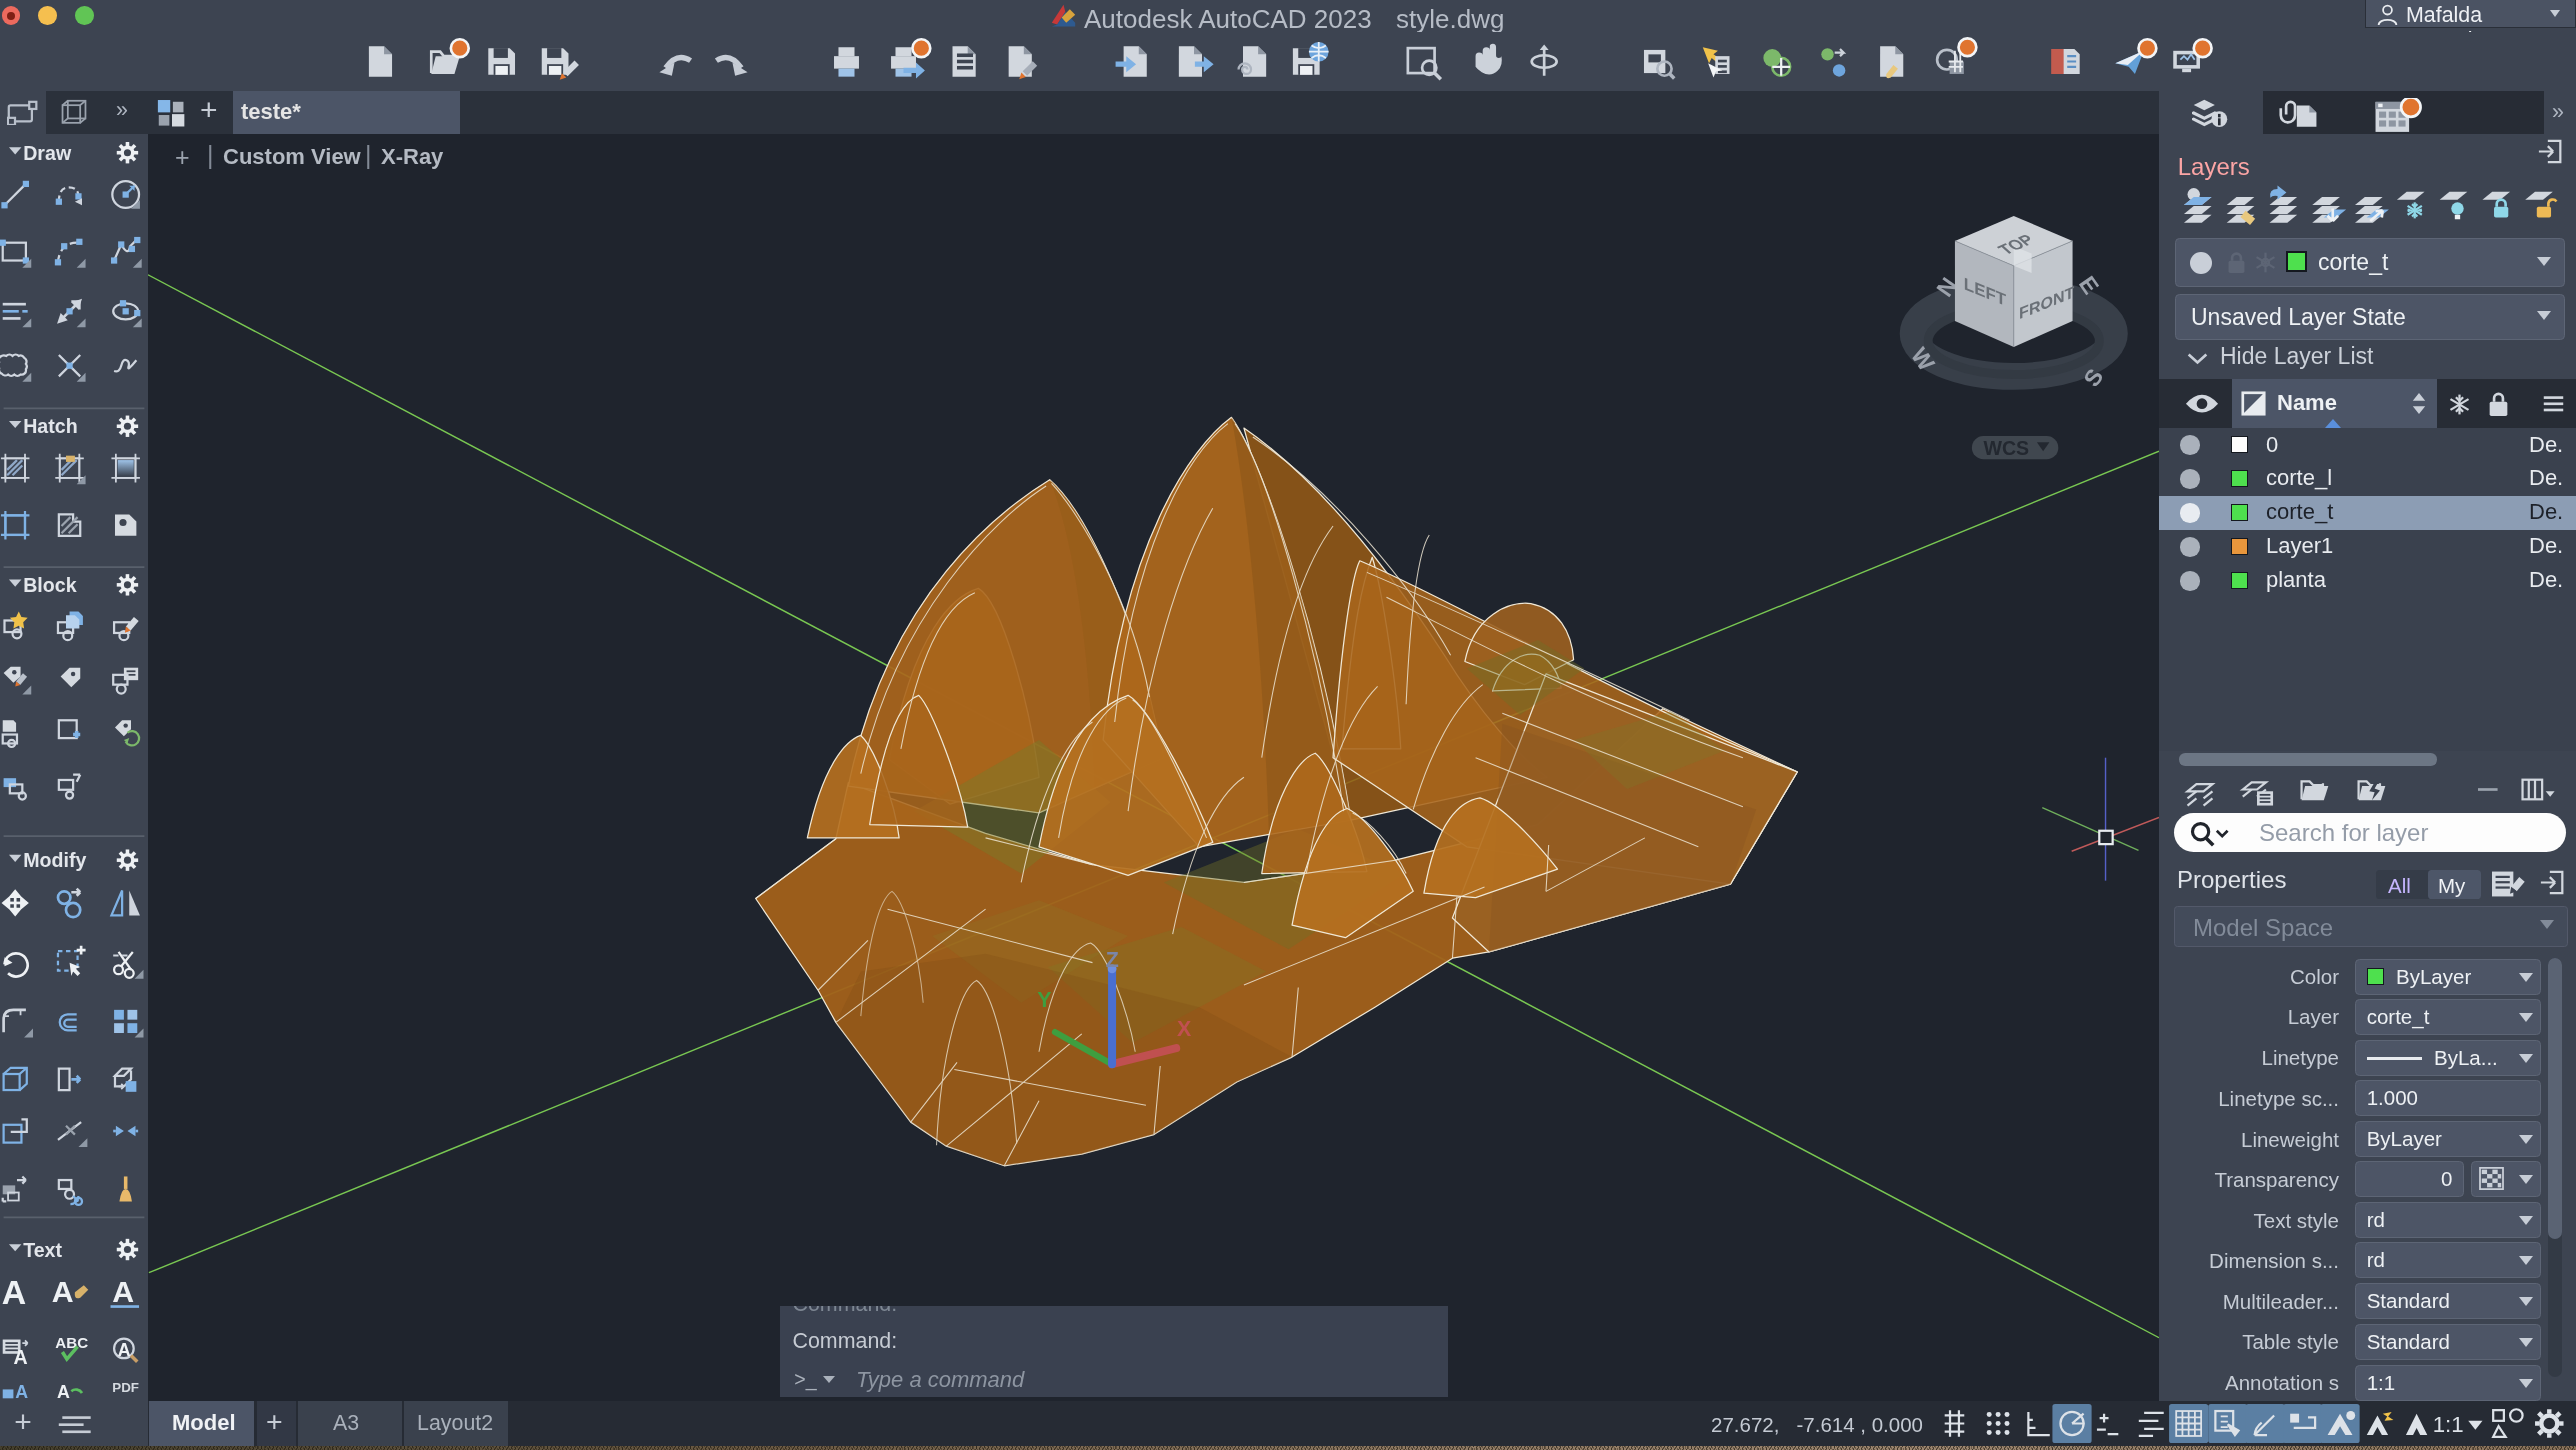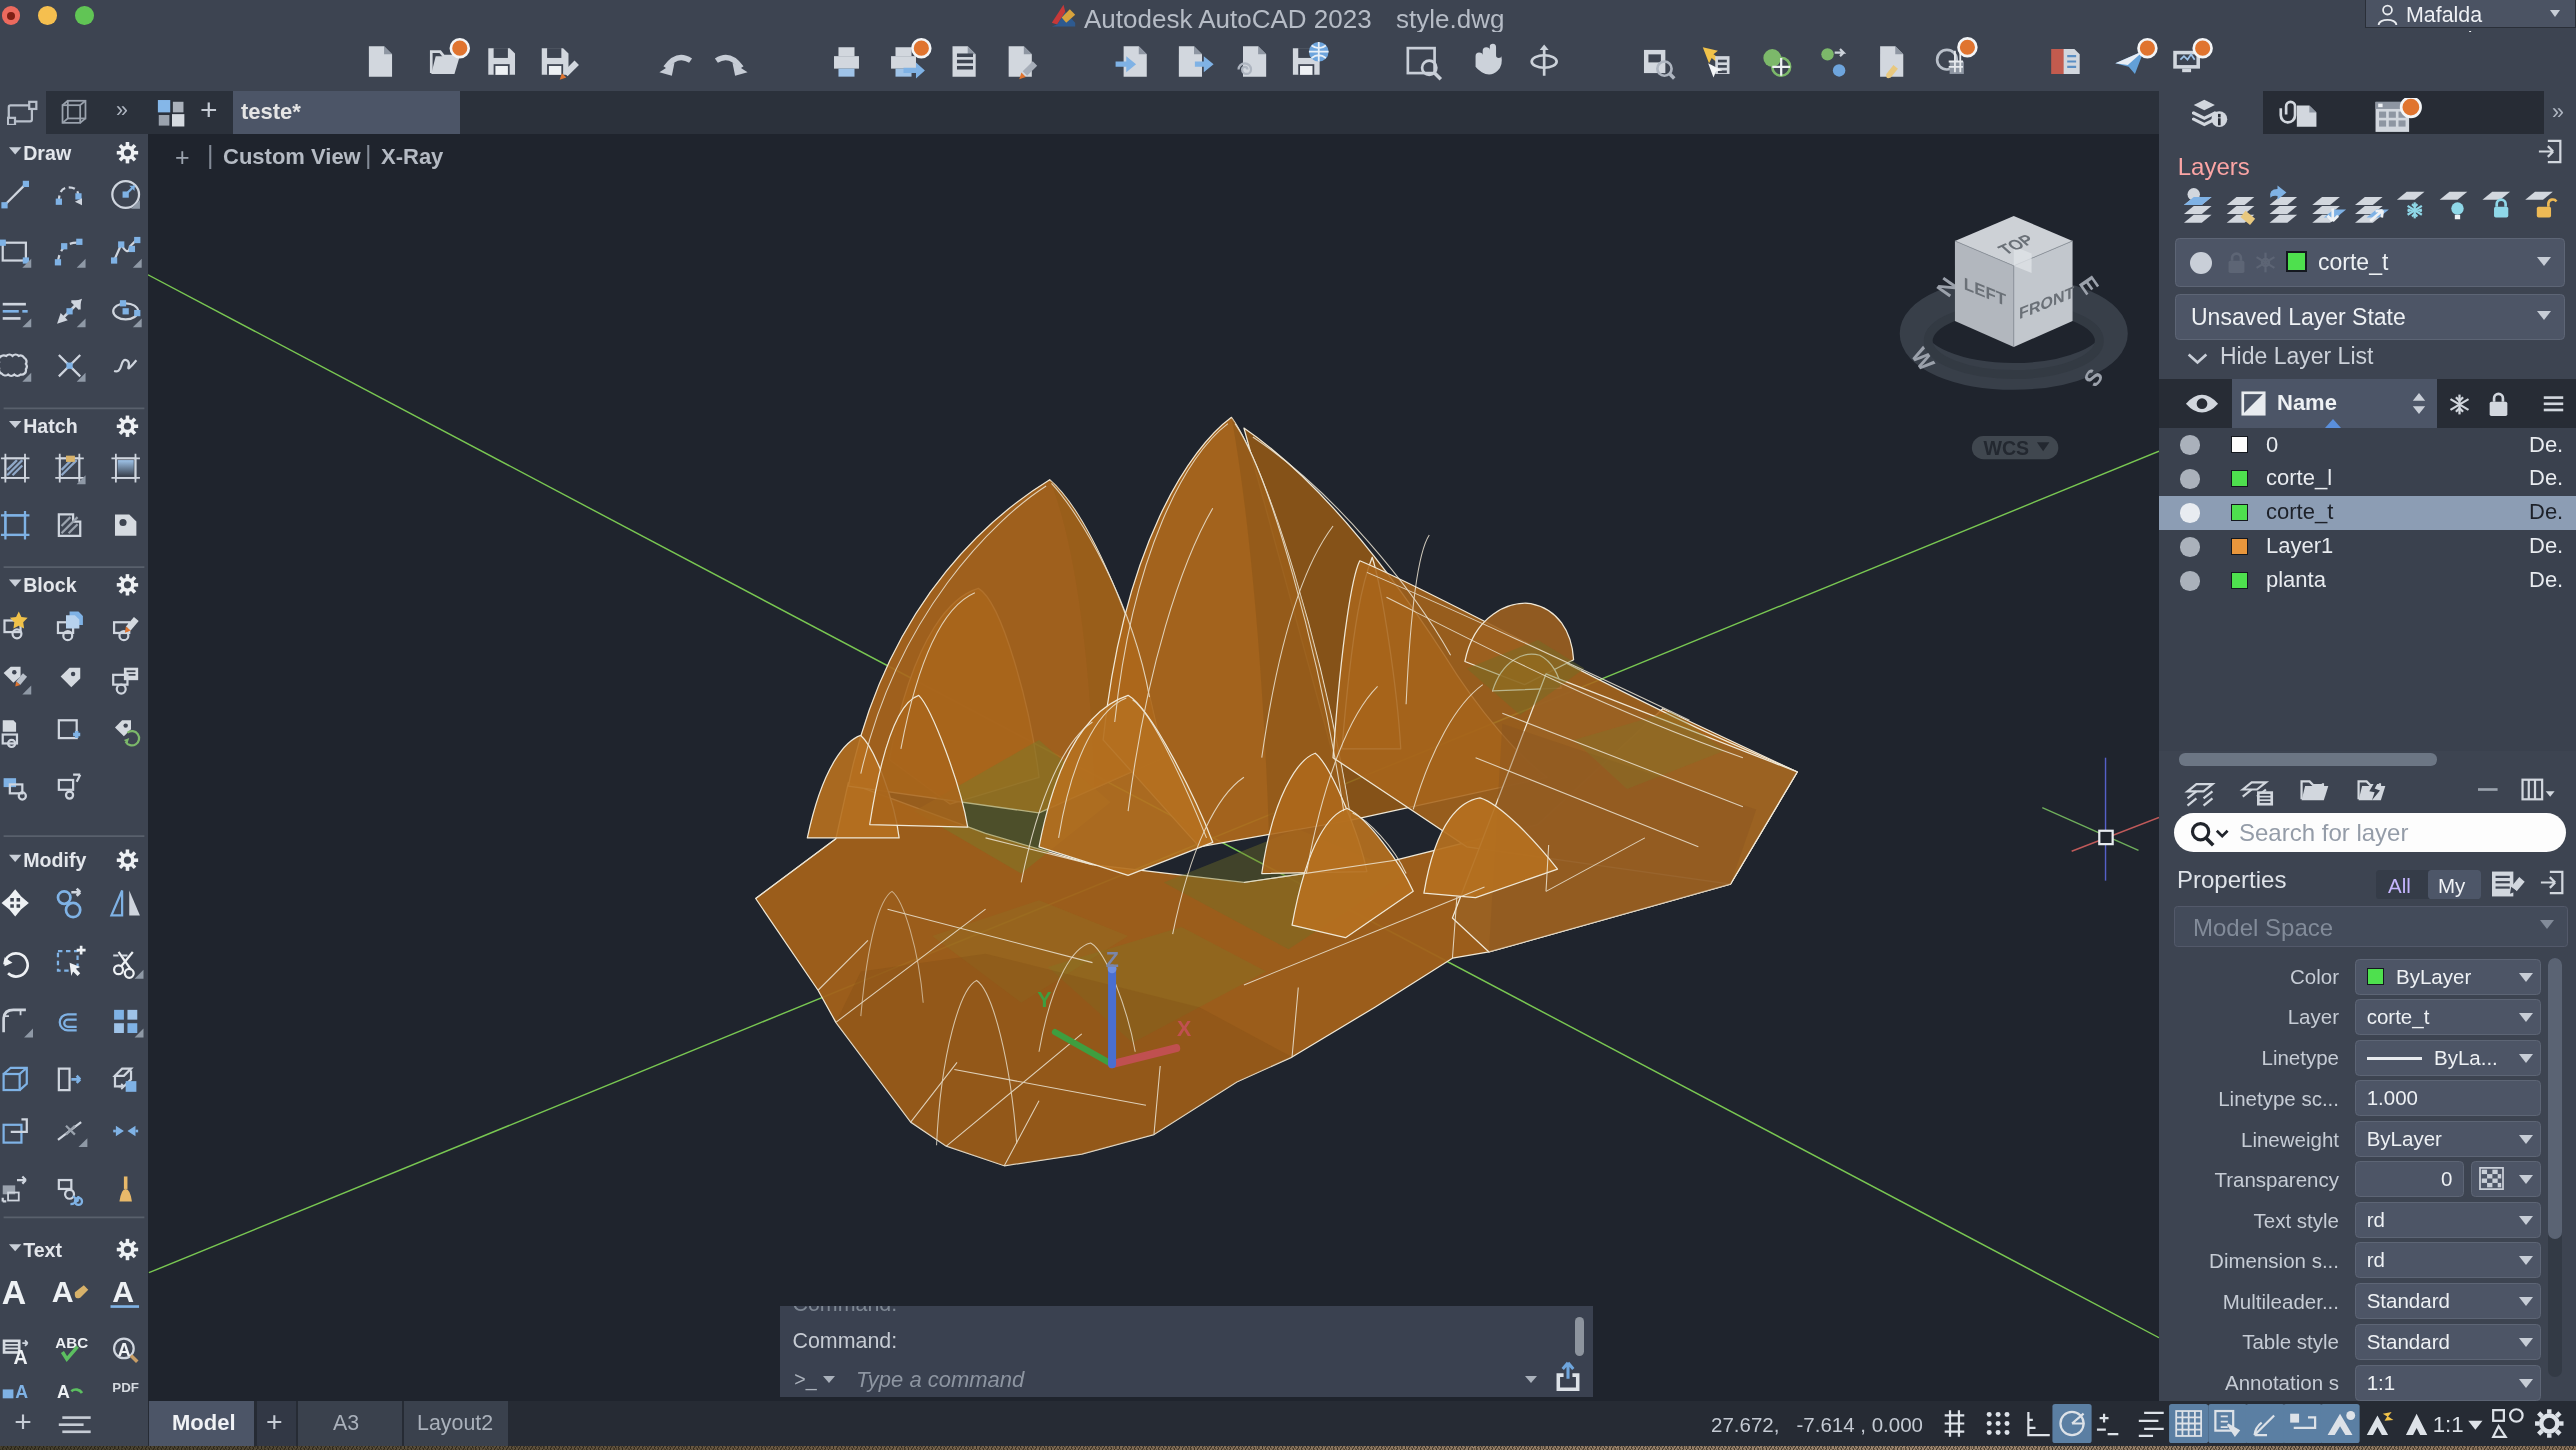--- a/index.html
+++ b/index.html
@@ -892,21 +892,21 @@
         <path d="M10,2 l5,6 5,-6 z" fill="#d2d7de"></path>
       </g>
   </svg>
 
   <div class="abs" style="left:15px;top:679px;width:392px;height:39px;border-radius:19.6px;background:#fdfdfd"></div>
   <svg class="abs" style="left:28.5px;top:686px" width="45" height="27" viewBox="0 0 50 30">
       <circle cx="14" cy="13" r="9" fill="none" stroke="#20242b" stroke-width="3.5"></circle>
       <line x1="20" y1="20" x2="28" y2="28" stroke="#20242b" stroke-width="4"></line>
       <path d="M32,12 l6,6 6,-6" fill="none" stroke="#20242b" stroke-width="3"></path>
     </svg>
-  <span class="abs" style="left:80px;top:685px;color:#949ca8;font-size:24px">Search for layer</span>
+  <span class="abs" style="left:100px;top:685px;color:#949ca8;font-size:24px">Search for layer</span>
 
   <span class="abs" style="left:18px;top:732px;color:#dfe3e9;font-size:24px">Properties</span>
   <div class="abs" style="left:217px;top:736px;width:105px;height:29px;background:#353c48;border-radius:3.6px"></div>
   <div class="abs" style="left:269px;top:736px;width:53px;height:29px;background:#4d5668;border-radius:3.6px"></div>
   <span class="abs" style="left:229px;top:740px;color:#c4b5fd;font-size:20.5px">All</span>
   <span class="abs" style="left:279px;top:740px;color:#f0f2f5;font-size:20.5px">My</span>
   <svg class="abs" style="left:331px;top:734px" width="36" height="32" viewBox="0 0 40 36">
       <rect x="2" y="4" width="24" height="28" fill="#d2d7de"></rect>
       <g stroke="#3d4451" stroke-width="2.5">
         <line x1="6" y1="10" x2="22" y2="10"></line>
@@ -1089,21 +1089,21 @@
           <line x1="-16" x2="-11"></line>
           <line x1="11" x2="16"></line>
           <line x1="-12" y1="-12" x2="-8" y2="-8"></line>
           <line x1="8" y1="8" x2="12" y2="12"></line>
           <line x1="-12" y1="12" x2="-8" y2="8"></line>
           <line x1="8" y1="-8" x2="12" y2="-12"></line>
         </g>
       </g>
   </svg>
 </div>
-<div id="cmdwin" class="abs" style="left:780px;top:1306px;width:813px;height:91px;background:#3a4150;overflow:hidden">
+<div id="cmdwin" class="abs" style="left:780px;top:1306px;width:668px;height:91px;background:#3a4150;overflow:hidden">
   <span class="abs" style="left:12.5px;top:-14.3px;color:#7e8793;font-size:21.4px">Command:</span>
   <span class="abs" style="left:12.5px;top:23px;color:#c6cbd3;font-size:21.4px">Command:</span>
   <div class="abs" style="left:795px;top:10.7px;width:9px;height:39px;background:#8d949e;border-radius:4.5px"></div>
   <span class="abs" style="left:14.3px;top:62px;color:#aab1bb;font-size:19.6px">&gt;_</span>
   <div class="dd" style="left:43px;top:70px;border-left-width:6.2px;border-right-width:6.2px;border-top-width:7.1px;border-top-color:#aab1bb"></div>
   <span class="abs" style="left:76px;top:61px;color:#8d95a1;font-size:22px;font-style:italic">Type a command</span>
   <div class="dd" style="left:745px;top:70px;border-left-width:6.2px;border-right-width:6.2px;border-top-width:7.1px;border-top-color:#aab1bb"></div>
   <svg class="abs" style="left:773px;top:55px" width="30" height="30" viewBox="0 0 34 34">
       <path d="M4,14 h8 v4 h-4 v12 h18 v-12 h-4 v-4 h8 v20 h-26 z" fill="#dde2e8"></path>
       <path d="M17,2 v18 M17,2 l-6,7 M17,2 l6,7" stroke="#6ea5dd" stroke-width="3.5" fill="none"></path>

